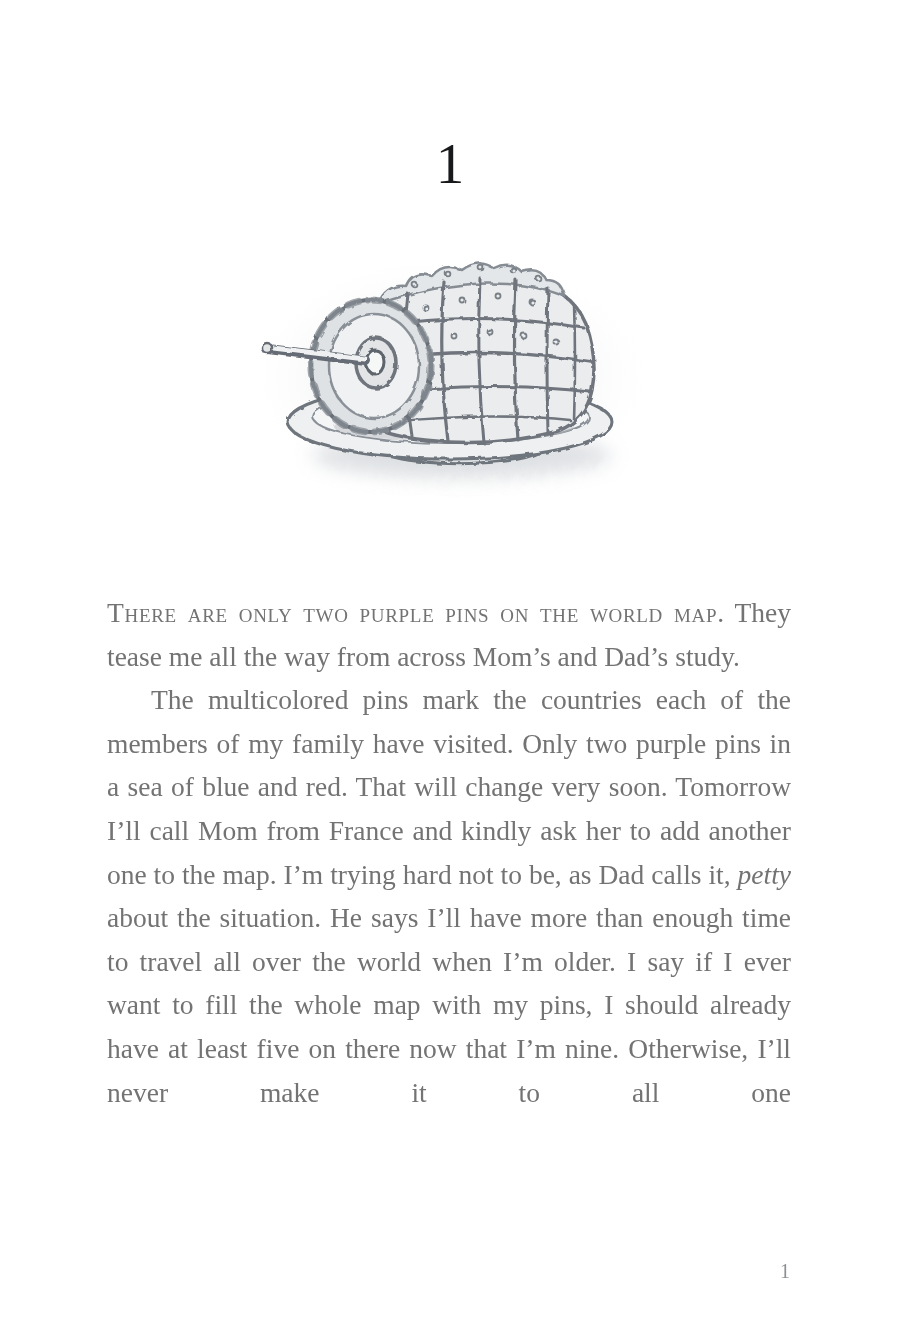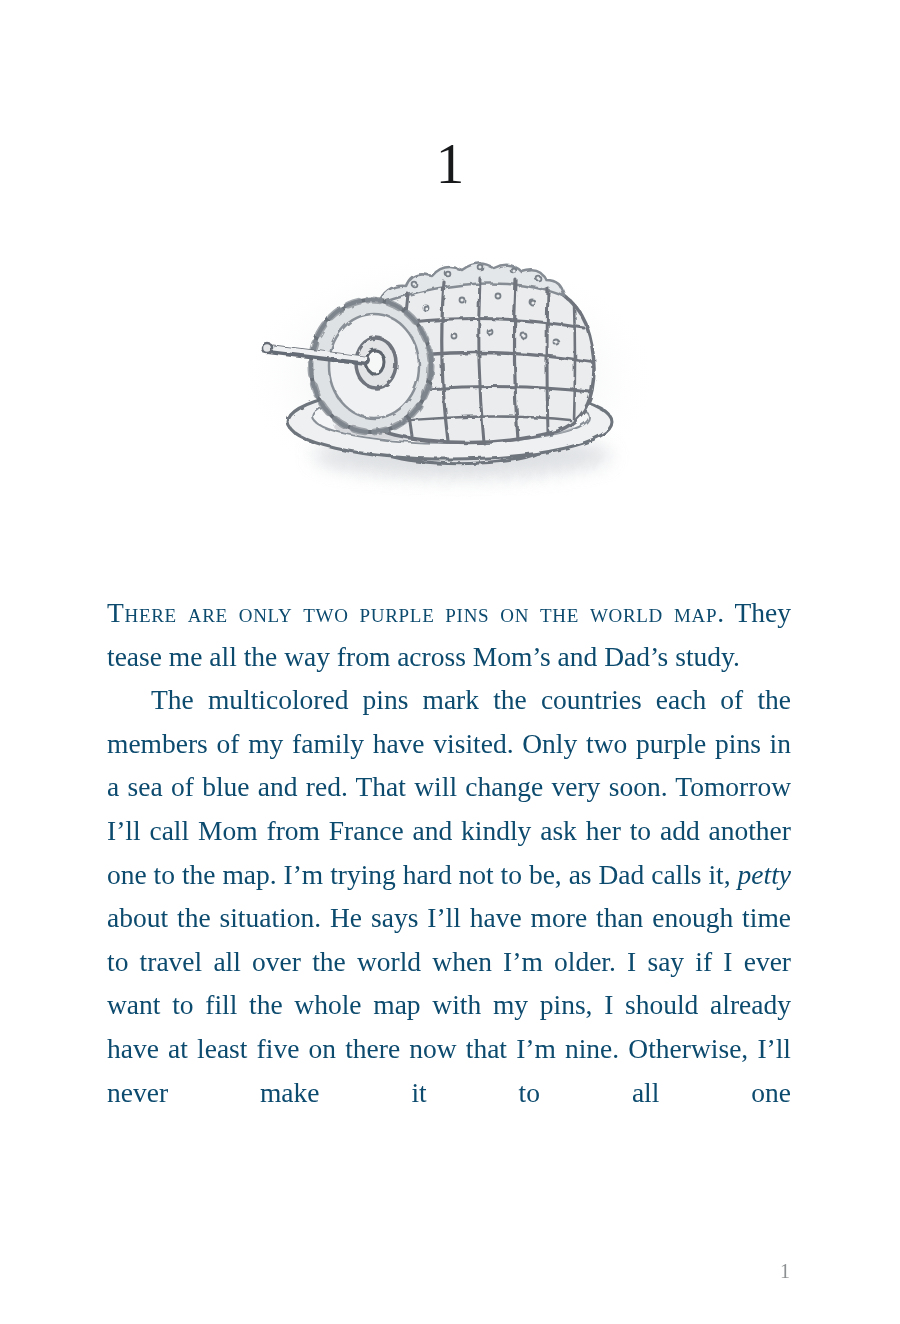--- a/index.html
+++ b/index.html
@@ -32,21 +32,21 @@
     height: 254px;
   }
   .illustration svg { width: 100%; height: 100%; display: block; }
   .body-text {
     position: absolute;
     left: 107px;
     top: 591px;
     width: 684px;
     font-size: 27.5px;
     line-height: 43.6px;
-    color: #0c4a6e;
+    color: #737373;
     text-align: justify;
   }
   .body-text p { margin: 0; }
   .para-continued { text-indent: 44px; text-align-last: justify; }
   .smallcaps { font-variant: small-caps; letter-spacing: 0.025em; }
   .italic { font-style: italic; }
   .page-number {
     position: absolute;
     top: 1257px;
     right: 110px;

